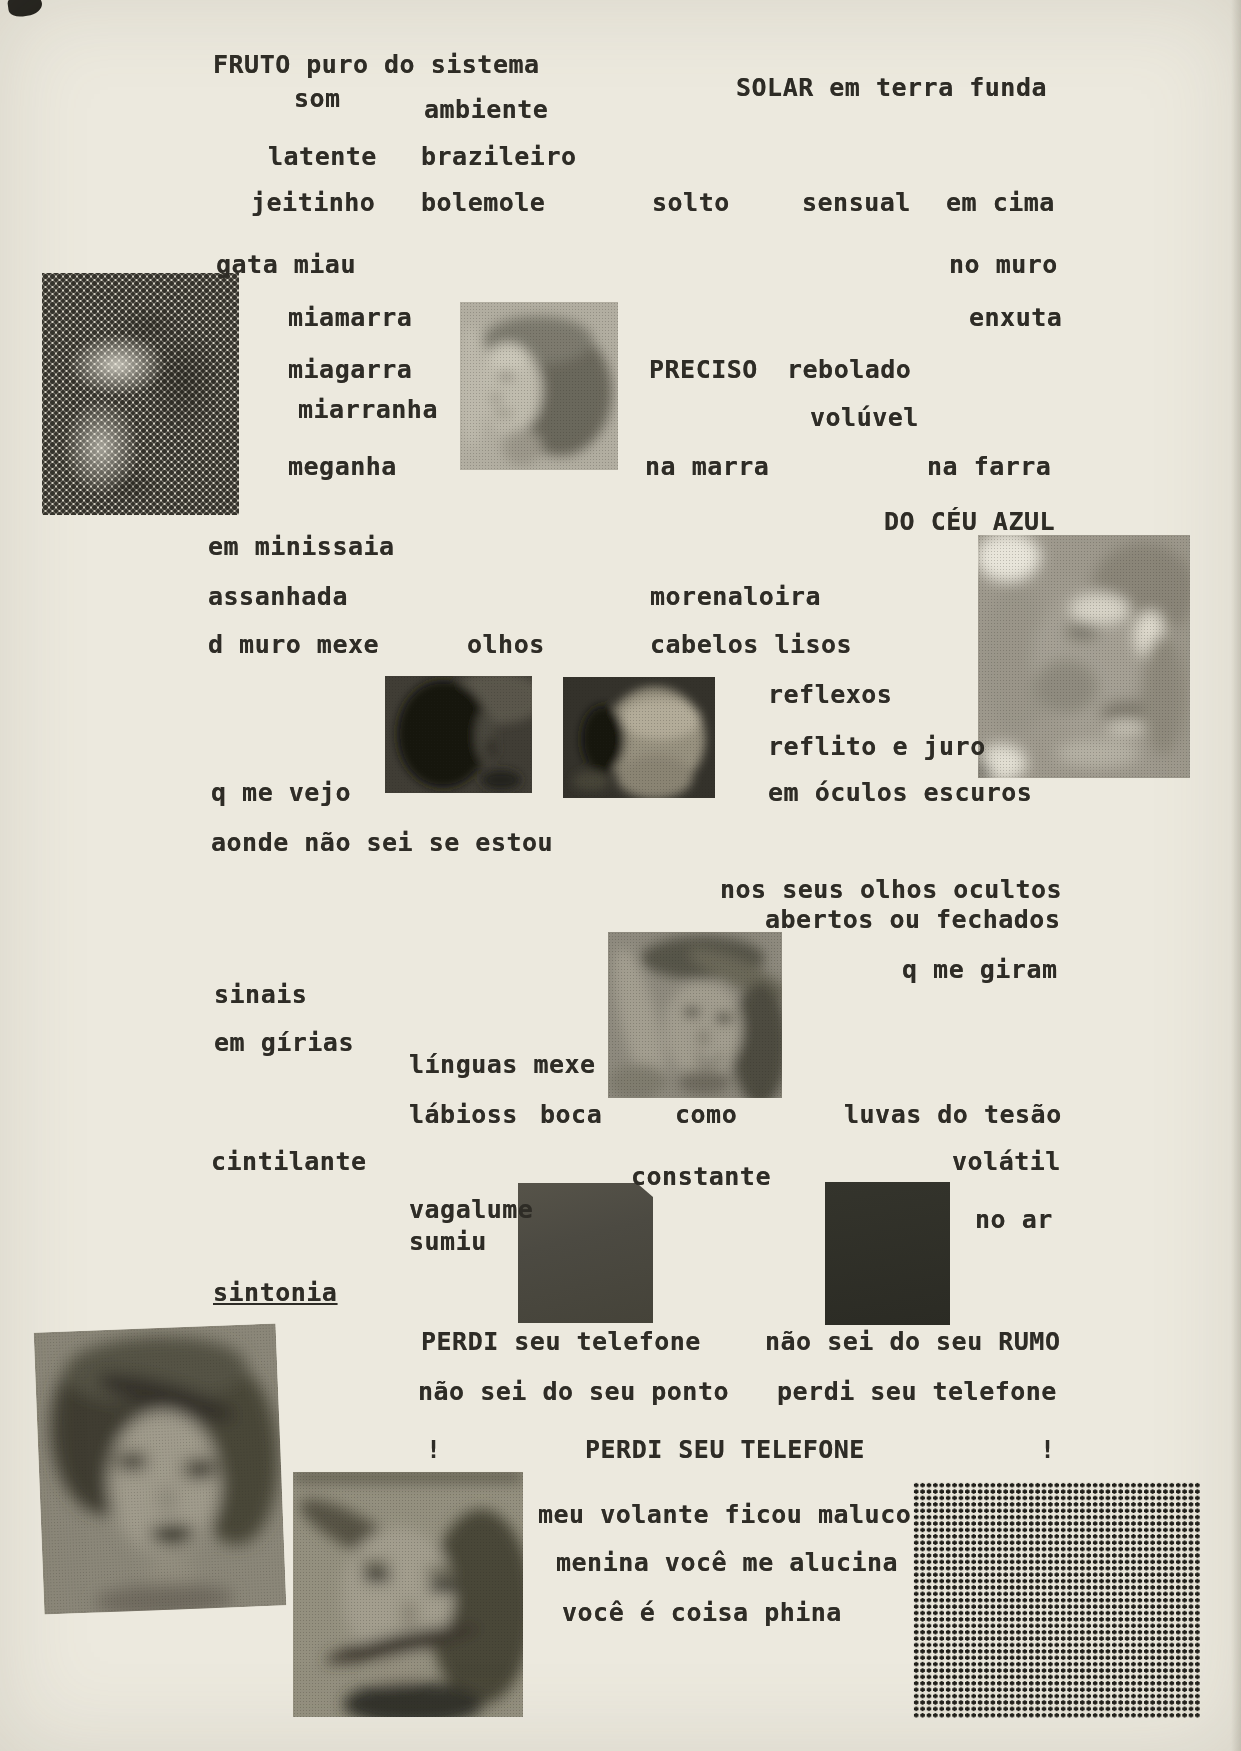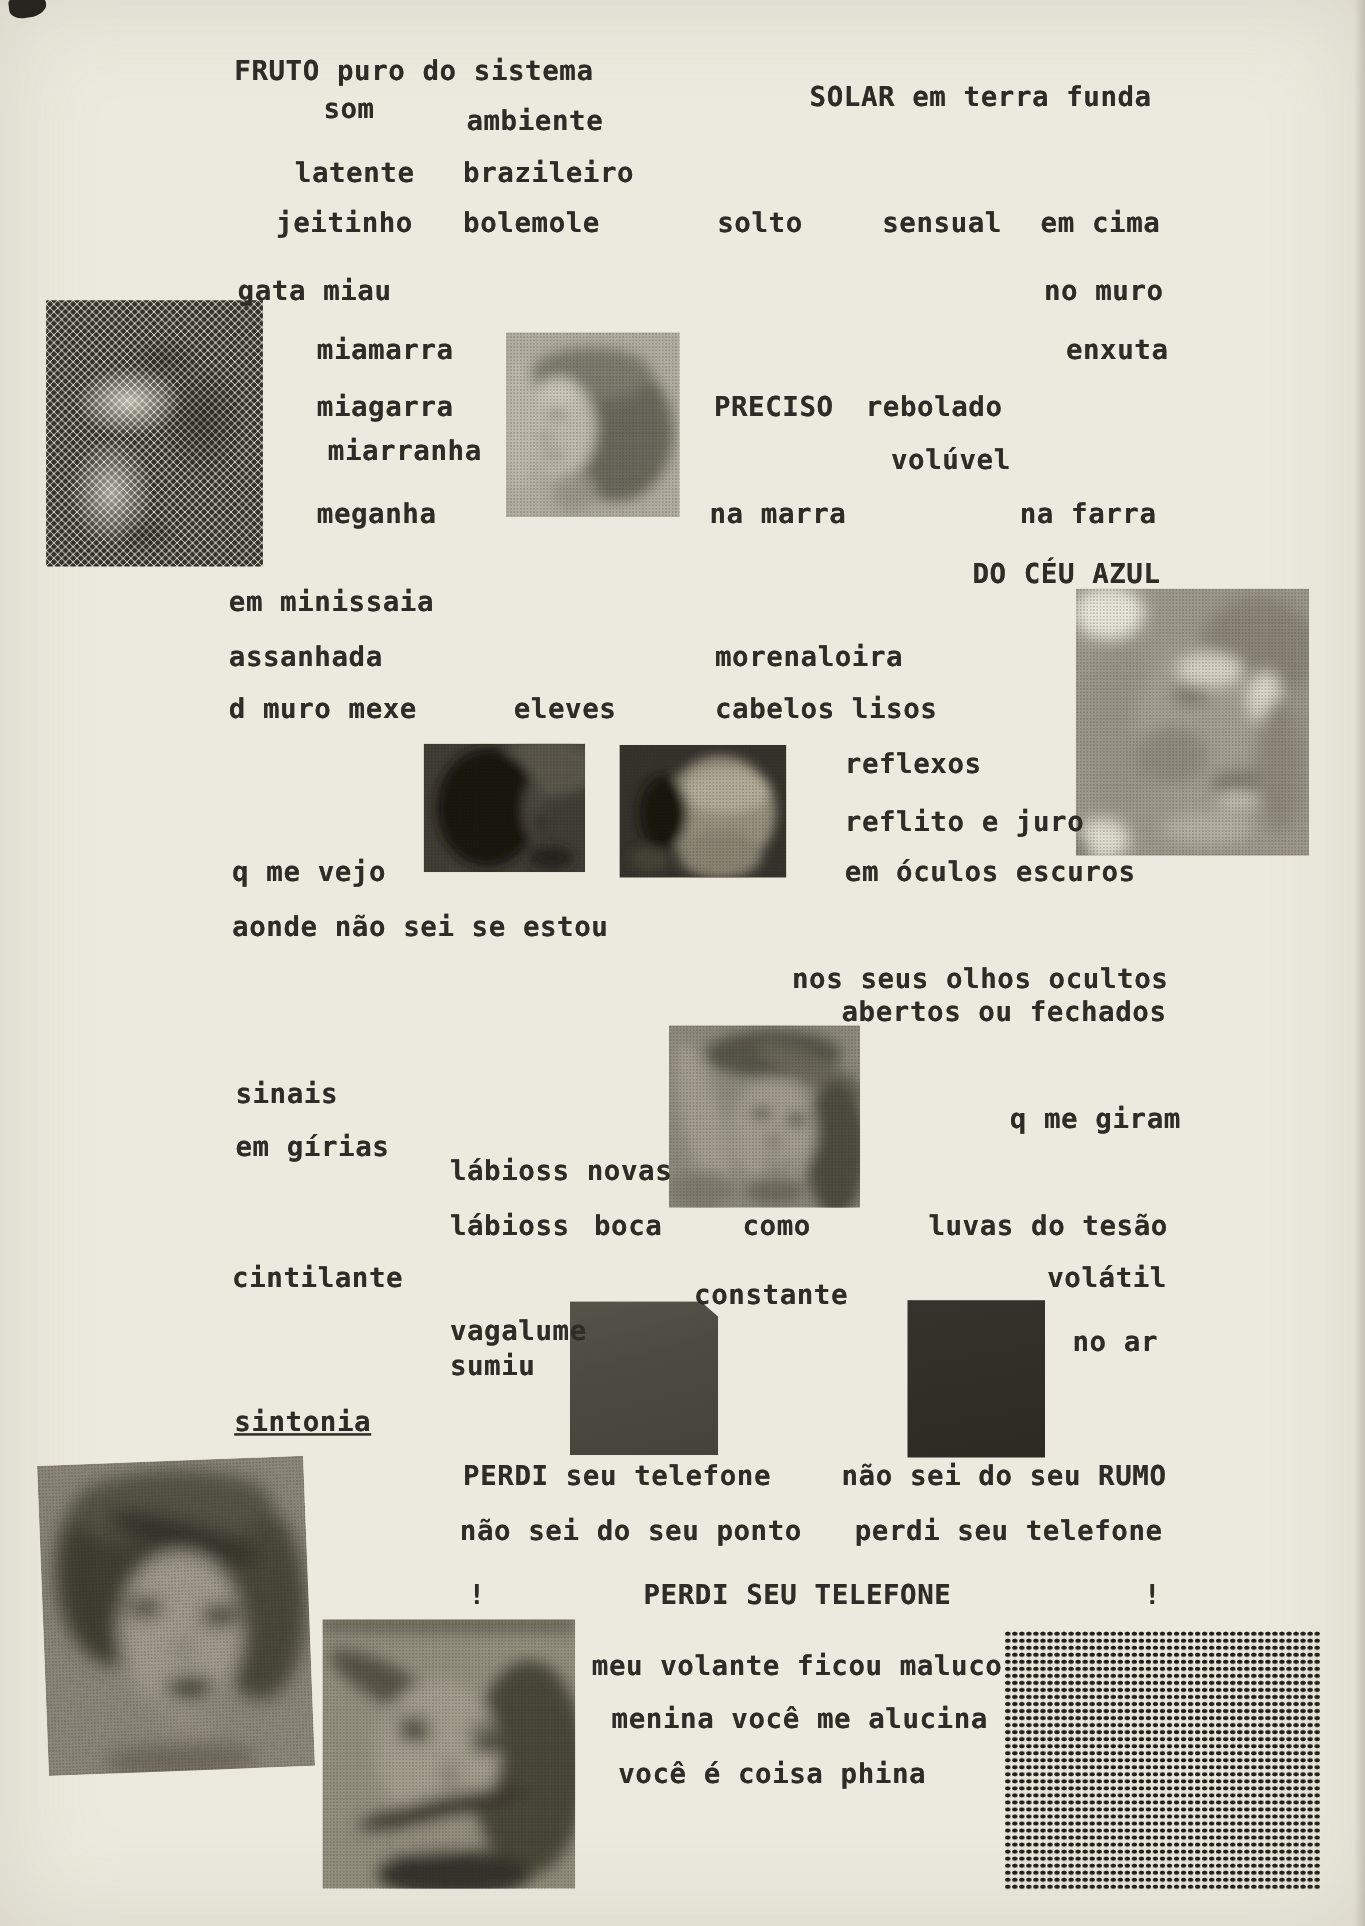--- a/index.html
+++ b/index.html
@@ -287,33 +287,33 @@
       <span class="word" style="left: 288px; top: 395px; margin-left: 10px;">miarranha</span>
       <span class="word" style="left: 810px; top: 403px;">volúvel</span>
       <span class="word" style="left: 288px; top: 452px;">meganha</span>
       <span class="word" style="left: 645px; top: 452px;">na marra</span>
       <span class="word" style="left: 927px; top: 452px;">na farra</span>
       <span class="word" style="left: 884px; top: 507px;">DO CÉU AZUL</span>
       <span class="word" style="left: 208px; top: 532px;">em minissaia</span>
       <span class="word" style="left: 208px; top: 582px;">assanhada</span>
       <span class="word" style="left: 650px; top: 582px;">morenaloira</span>
       <span class="word" style="left: 208px; top: 630px;">d muro mexe</span>
-      <span class="word" style="left: 467px; top: 630px;">eleves</span>
+      <span class="word" style="left: 467px; top: 630px;">olhos</span>
       <span class="word" style="left: 650px; top: 630px;">cabelos lisos</span>
       <span class="word" style="left: 768px; top: 680px;">reflexos</span>
       <span class="word" style="left: 768px; top: 732px;">reflito e juro</span>
       <span class="word" style="left: 211px; top: 778px;">q me vejo</span>
       <span class="word" style="left: 768px; top: 778px;">em óculos escuros</span>
       <span class="word" style="left: 211px; top: 828px;">aonde não sei se estou</span>
       <span class="word" style="left: 720px; top: 855px; margin-top: 20px;">nos seus olhos ocultos</span>
       <span class="word" style="left: 765px; top: 905px;">abertos ou fechados</span>
-      <span class="word" style="left: 902px; top: 1002px; margin-left: 16px;">q me giram</span>
+      <span class="word" style="left: 902px; top: 955px;">q me giram</span>
       <span class="word" style="left: 214px; top: 980px;">sinais</span>
       <span class="word" style="left: 214px; top: 1028px;">em gírias</span>
-      <span class="word" style="left: 409px; top: 1050px;">lábioss novas</span>
+      <span class="word" style="left: 409px; top: 1050px;">línguas mexe</span>
       <span class="word" style="left: 409px; top: 1100px;">lábioss</span>
       <span class="word" style="left: 540px; top: 1100px;">boca</span>
       <span class="word" style="left: 675px; top: 1100px;">como</span>
       <span class="word" style="left: 844px; top: 1100px;">luvas do tesão</span>
       <span class="word" style="left: 211px; top: 1147px; text-align: right;">cintilante</span>
       <span class="word" style="left: 409px; top: 1147px; margin-top: 48px;">vagalume</span>
       <span class="word" style="left: 631px; top: 1147px; margin-top: 15px;">constante</span>
       <span class="word" style="left: 952px; top: 1147px;">volátil</span>
       <span class="word" style="left: 975px; top: 1205px;">no ar</span>
       <span class="word" style="left: 409px; top: 1227px;">sumiu</span>

